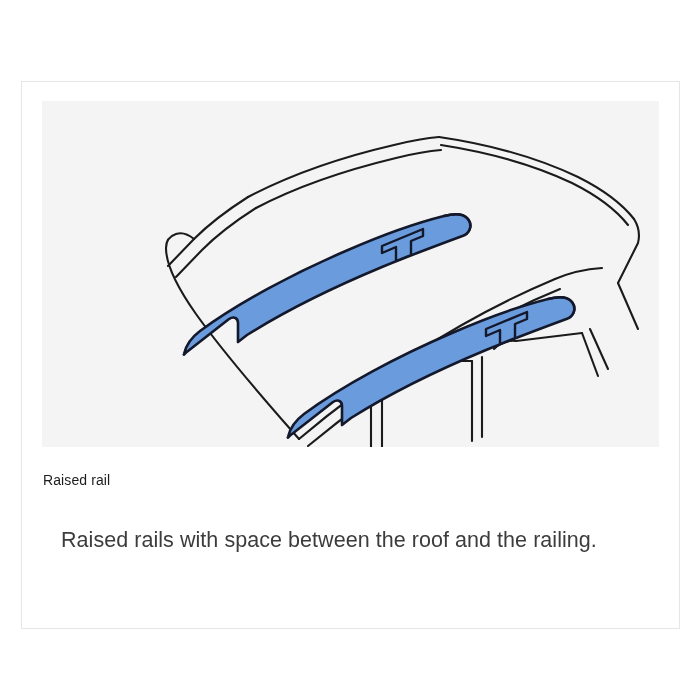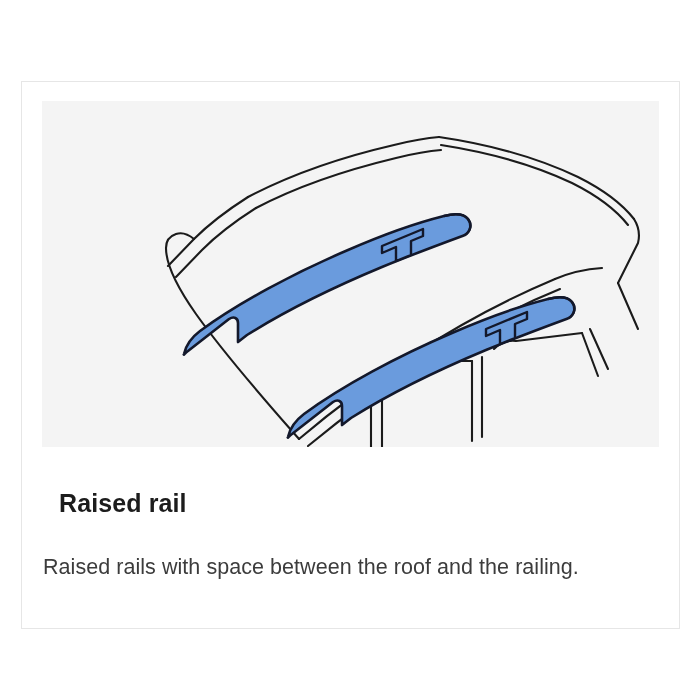--- a/index.html
+++ b/index.html
@@ -49,30 +49,30 @@
     display: block;
     width: 100%;
     height: 100%;
   }
 
   
   .caption-block {
     padding: 0 0 0 1px;
   }
   .caption-title {
-    margin: 16px;
+    margin: 0;
     padding: 25px 0 0 0;
-    font-size: 25px;
-    font-weight: 700;
+    font-size: 14px;
+    font-weight: 400;
     line-height: 1.2;
     color: #1c1c1c;
     letter-spacing: 0.1px;
   }
   .caption-body {
-    margin: 0;
+    margin: 18px;
     padding: 17px 0 0 0;
     font-size: 21.5px;
     font-weight: 400;
     line-height: 1.52;
     color: #3c3c3c;
     max-width: 590px;
     letter-spacing: 0.05px;
   }
 </style>
 </head>

